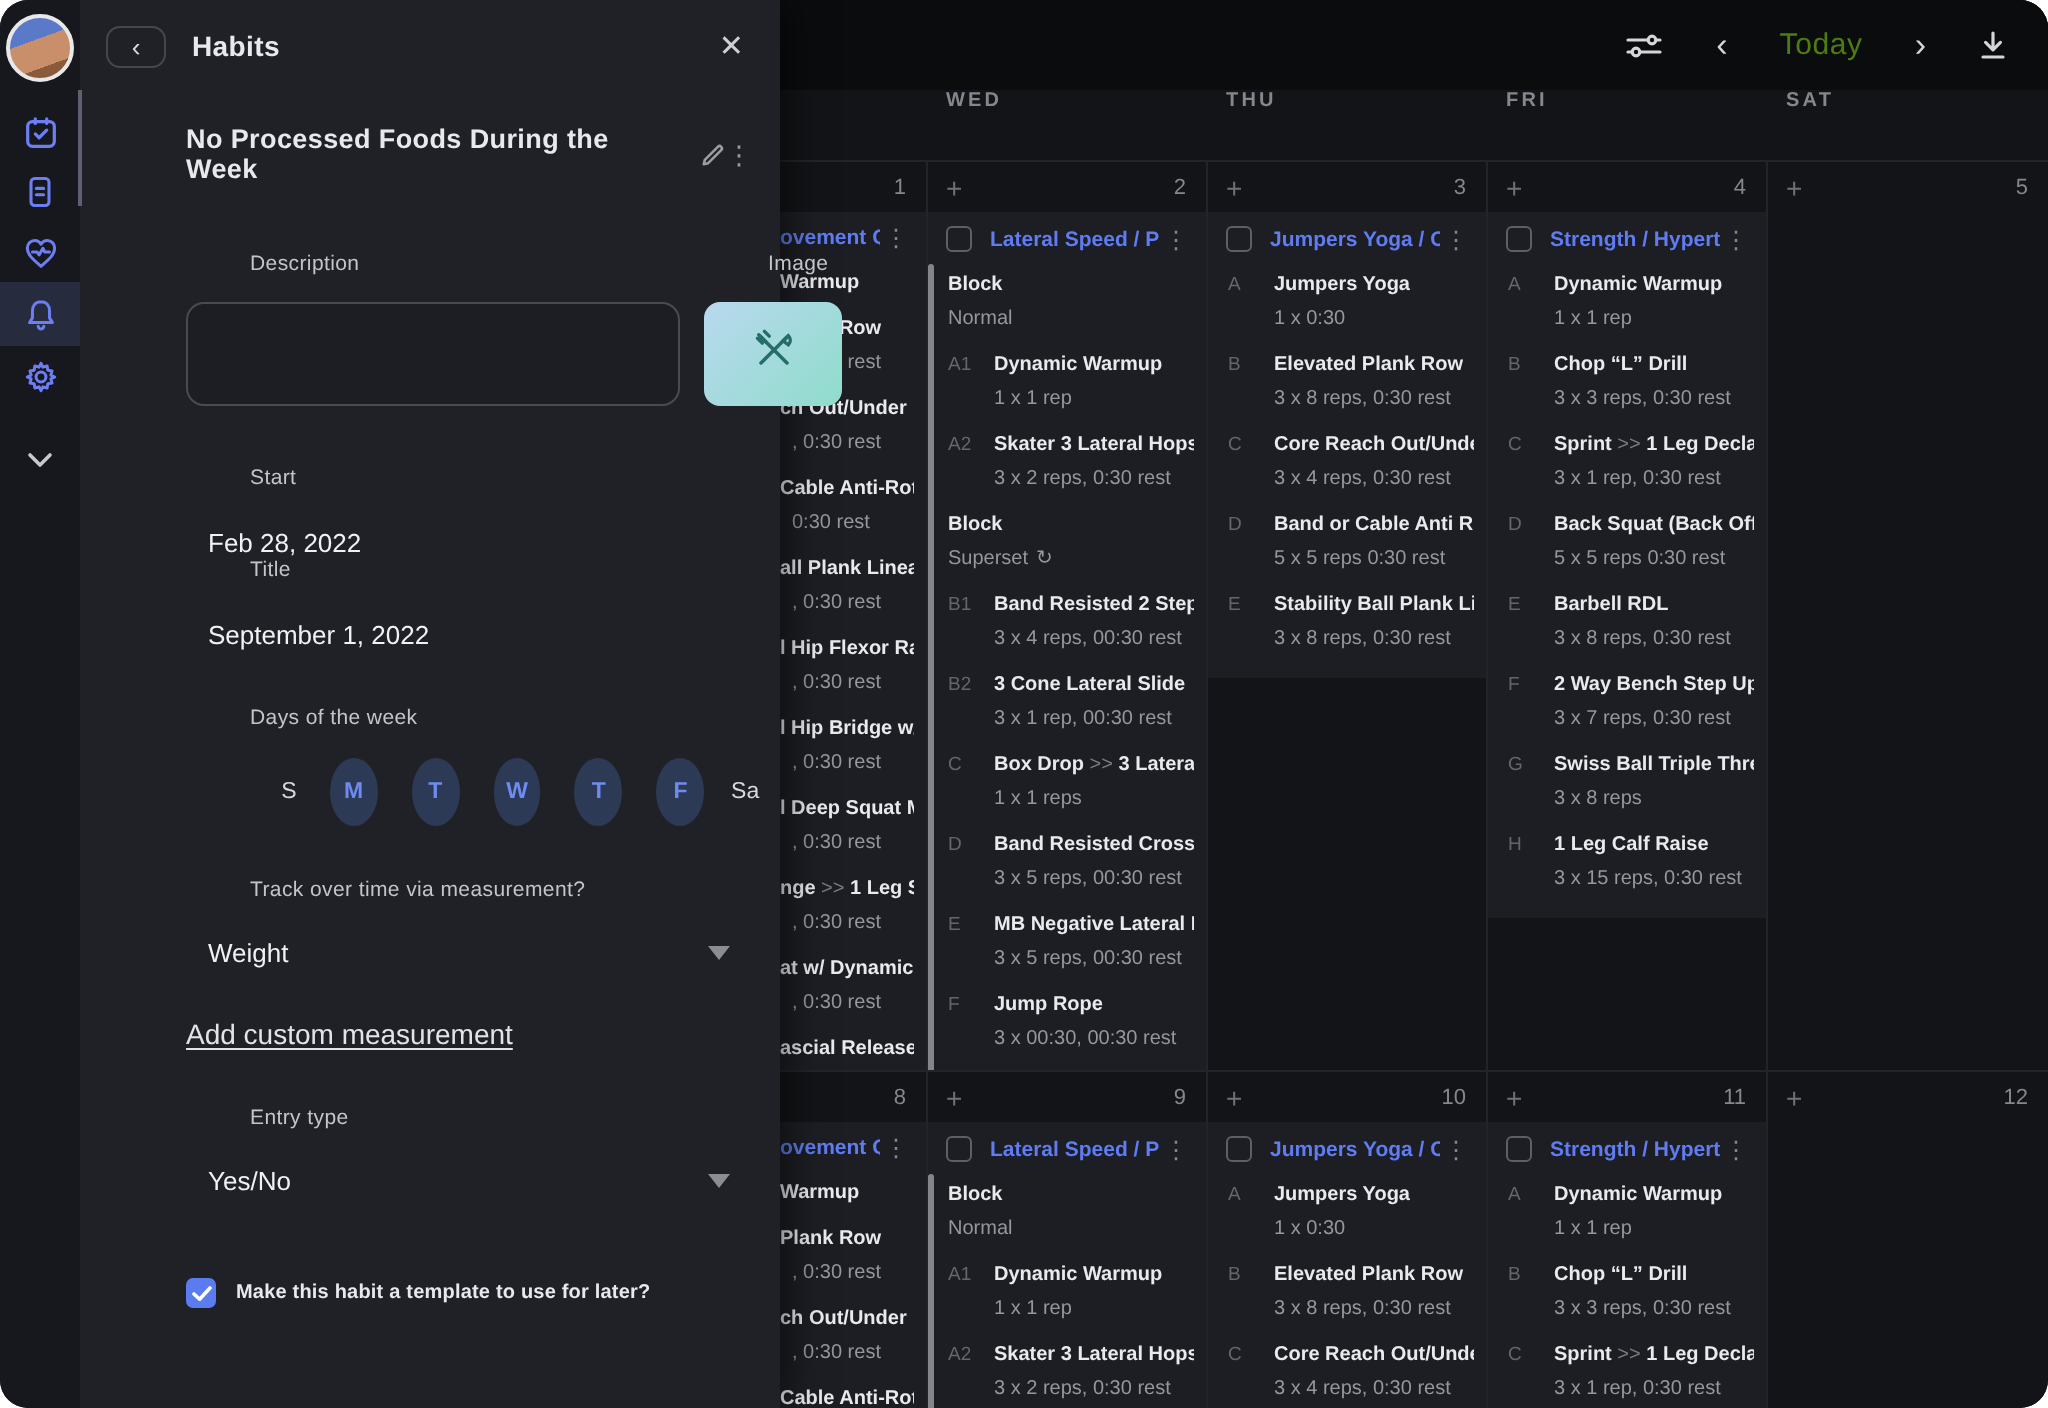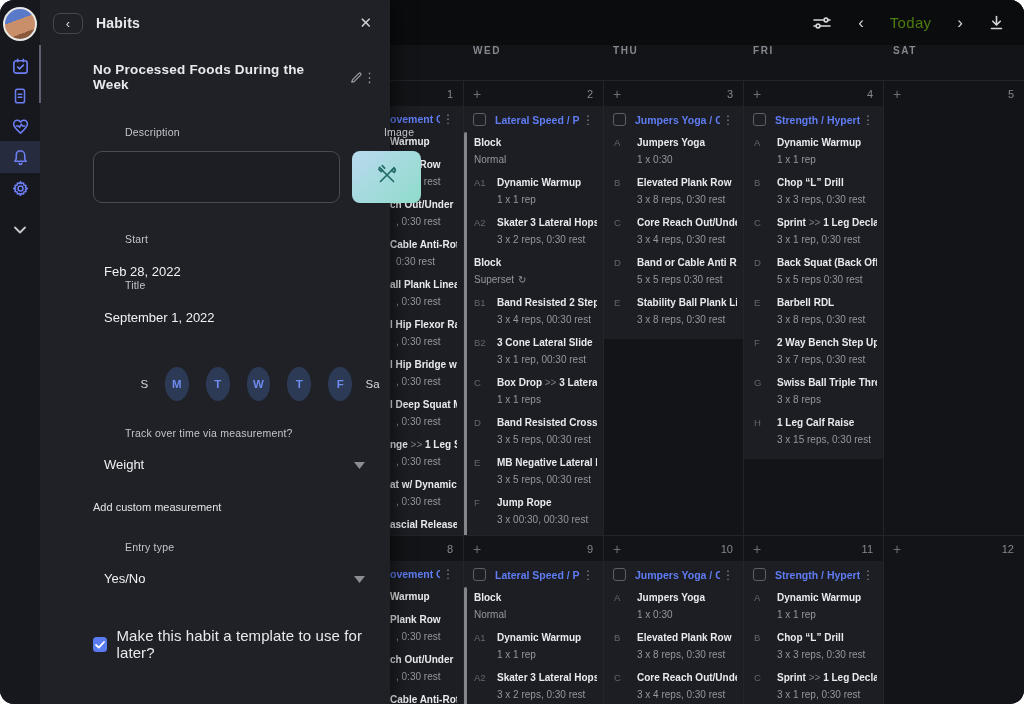--- a/index.html
+++ b/index.html
@@ -40,24 +40,24 @@
   .days-sec{padding:28px 14px 0 53px;}
   .days-row{display:flex;align-items:center;gap:17px;margin-top:14px;margin-left:48px;}
   .day-pill{width:34px;height:34px;margin:0 -8.5px;display:flex;align-items:center;justify-content:center;
     font-size:11.5px;color:#d7d8dc;border-radius:50%;}
   .day-pill.sel{background:#2d3a55;color:#6d8bf0;font-weight:bold;margin:0;}
   .select-sec{padding:26px 14px 0 53px;}
   .select-row{display:flex;align-items:center;margin-top:16px;}
   .select-val{margin-left:11px;font-size:13px;color:#f0f1f3;flex:1;}
   .select-chev{color:#8b8d93;margin-right:11px;}
   .link-row{padding:24px 14px 0 53px;}
-  .add-link{font-size:11px;color:#e2e3e6;text-underline-offset:2px;cursor:pointer;}
+  .add-link{font-size:14px;color:#e2e3e6;text-decoration:underline;text-underline-offset:2px;cursor:pointer;}
   .tpl-row{display:flex;align-items:center;padding:40px 14px 0 53px;}
   .tpl-cb{width:15px;height:15px;border-radius:3.5px;background:#5b7cf0;display:flex;align-items:center;justify-content:center;}
-  .tpl-label{margin-left:10px;font-size:15px;font-weight:normal;color:#e8e9ec;letter-spacing:.1px;}
+  .tpl-label{margin-left:10px;font-size:10px;font-weight:bold;color:#e8e9ec;letter-spacing:.1px;}
 
   
   .main{position:absolute;left:390px;top:0;right:0;height:100%;background:#131417;}
   .topbar{height:45px;background:#0b0c0e;display:flex;align-items:center;justify-content:flex-end;gap:26px;padding-right:20px;}
   .tb-icon{color:#d5d6d9;display:flex;align-items:center;cursor:pointer;}
   .tb-chev{color:#d5d6d9;font-size:17px;line-height:1;cursor:pointer;}
   .tb-today{color:#4d7c0f;font-size:15px;letter-spacing:.3px;cursor:pointer;}
   .day-headers{height:35px;display:flex;color:#85878d;font-size:10px;letter-spacing:1.6px;font-weight:bold;}
   .dh-spacer{width:74px;}
   .dh{width:140px;padding-left:9px;box-sizing:border-box;}
@@ -198,20 +198,21 @@
         <div class="field-label">Start</div>
         <div class="date-val">Feb 28, 2022</div>
       </div>
       <div class="date-col">
         <div class="field-label">Title</div>
         <div class="date-val">September 1, 2022</div>
       </div>
     </div>
 
     <div class="days-sec">
+      <div class="field-label">Days of the week</div>
       <div class="days-row" id="days-row">
           <div class="day-pill">S</div>
           <div class="day-pill sel">M</div>
           <div class="day-pill sel">T</div>
           <div class="day-pill sel">W</div>
           <div class="day-pill sel">T</div>
           <div class="day-pill sel">F</div>
           <div class="day-pill">Sa</div>
         </div>
     </div>

